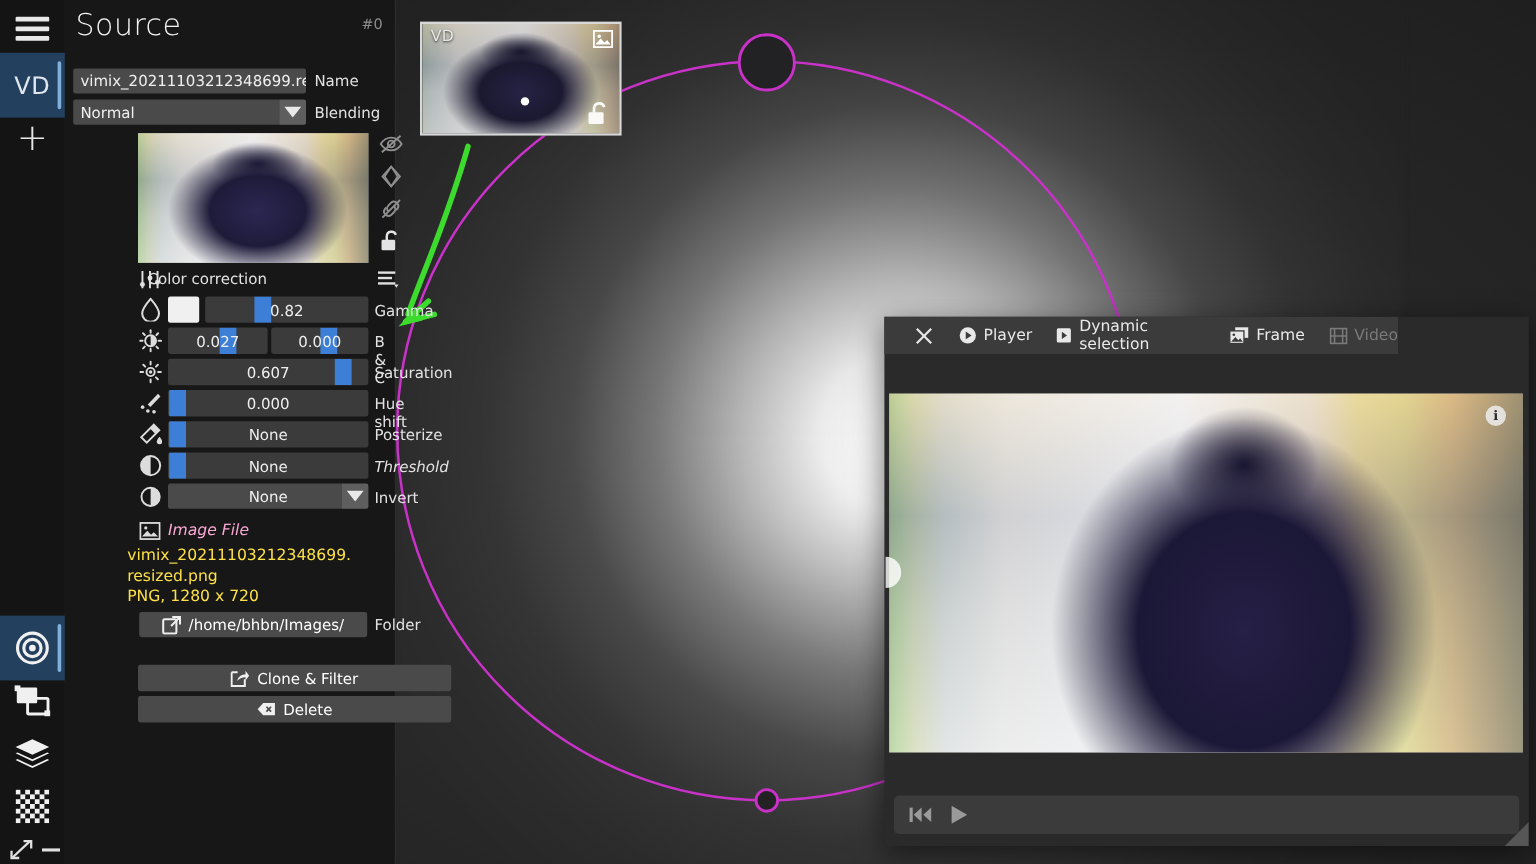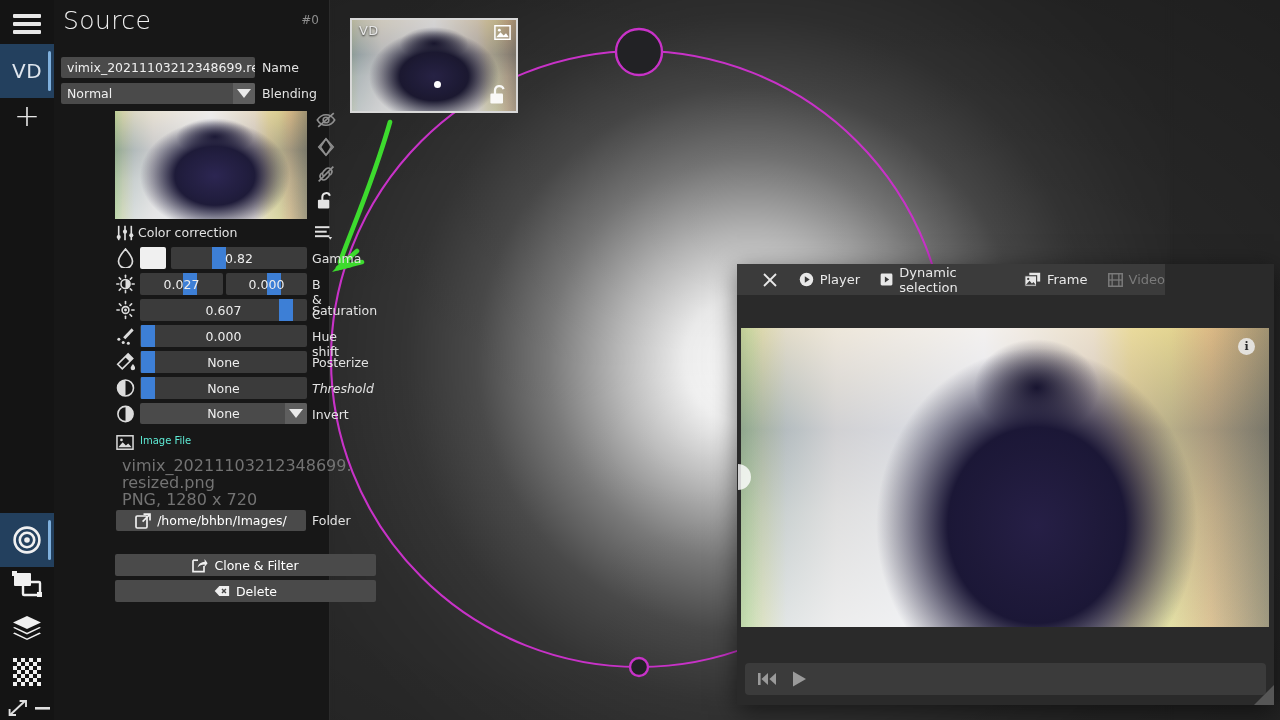--- a/index.html
+++ b/index.html
@@ -140,22 +140,22 @@
     display: flex; align-items: center; justify-content: center; overflow: hidden;
   }
   .slider-knob { position: absolute; top: 0; width: 14px; height: 22px; background: #3d7fd6; }
   .slider-val { font-size: 12.5px; color: #ededed; position: relative; z-index: 2; }
   .slider-icon { position: absolute; left: 62px; width: 19px; height: 20px; }
   .slider-label { position: absolute; left: 258px; font-size: 12.5px; color: #e2e2e2; }
   .swatch { position: absolute; width: 26px; height: 22px; background: #f0f0f0; border-radius: 2px; }
 
   
   .imgfile-icon { position: absolute; left: 62px; top: 435px; width: 18px; height: 15px; }
-  .imgfile-title { position: absolute; left: 86px; top: 435px; font-size: 10px; color: #5eead4; }
-  .meta { position: absolute; left: 68px; font-size: 16px; color: #737373; }
+  .imgfile-title { position: absolute; left: 86px; top: 435px; font-size: 13px; color: #f9a8d4; font-style: italic; }
+  .meta { position: absolute; left: 52px; font-size: 13px; color: #fde047; }
 
   .btn {
     position: absolute; background: #4a4a4a; border-radius: 2px;
     display: flex; align-items: center; justify-content: center; gap: 6px;
     font-size: 12.5px; color: #ffffff;
   }
   .btn-icon { width: 16px; height: 16px; display: inline-block; }
 
   
   .player {
@@ -297,21 +297,21 @@
     </div>
 
     <svg class="cc-icon" viewBox="0 0 20 17">
       <line x1="3" y1="0.5" x2="3" y2="16.5" stroke="#e0e0e0" stroke-width="1.8"></line>
       <line x1="10" y1="0.5" x2="10" y2="16.5" stroke="#e0e0e0" stroke-width="1.8"></line>
       <line x1="17" y1="0.5" x2="17" y2="16.5" stroke="#e0e0e0" stroke-width="1.8"></line>
       <circle cx="3" cy="13" r="2.3" fill="#e0e0e0"></circle>
       <circle cx="10" cy="7" r="2.3" fill="#e0e0e0"></circle>
       <circle cx="17" cy="11" r="2.3" fill="#e0e0e0"></circle>
     </svg>
-    <div class="cc-header" style="left:84px;text-align:center;">Color correction</div>
+    <div class="cc-header" style="left:69px;text-align:center;">Color correction</div>
     <svg class="cc-menu" viewBox="0 0 20 16">
       <rect x="0" y="1" width="16" height="2.2" fill="#e0e0e0"></rect>
       <rect x="0" y="6" width="13" height="2.2" fill="#e0e0e0"></rect>
       <rect x="0" y="11" width="16" height="2.2" fill="#e0e0e0"></rect>
       <path d="M15 13 L19 13 L17 16 Z" fill="#e0e0e0"></path>
     </svg>
 
     <svg class="slider-icon" style="top:248px;" viewBox="0 0 19 20">
       <path d="M9.5 1 C9.5 1 2.5 9 2.5 13.2 A7 7 0 0 0 16.5 13.2 C16.5 9 9.5 1 9.5 1 Z" fill="none" stroke="#dcdcdc" stroke-width="1.7"></path>
     </svg>

